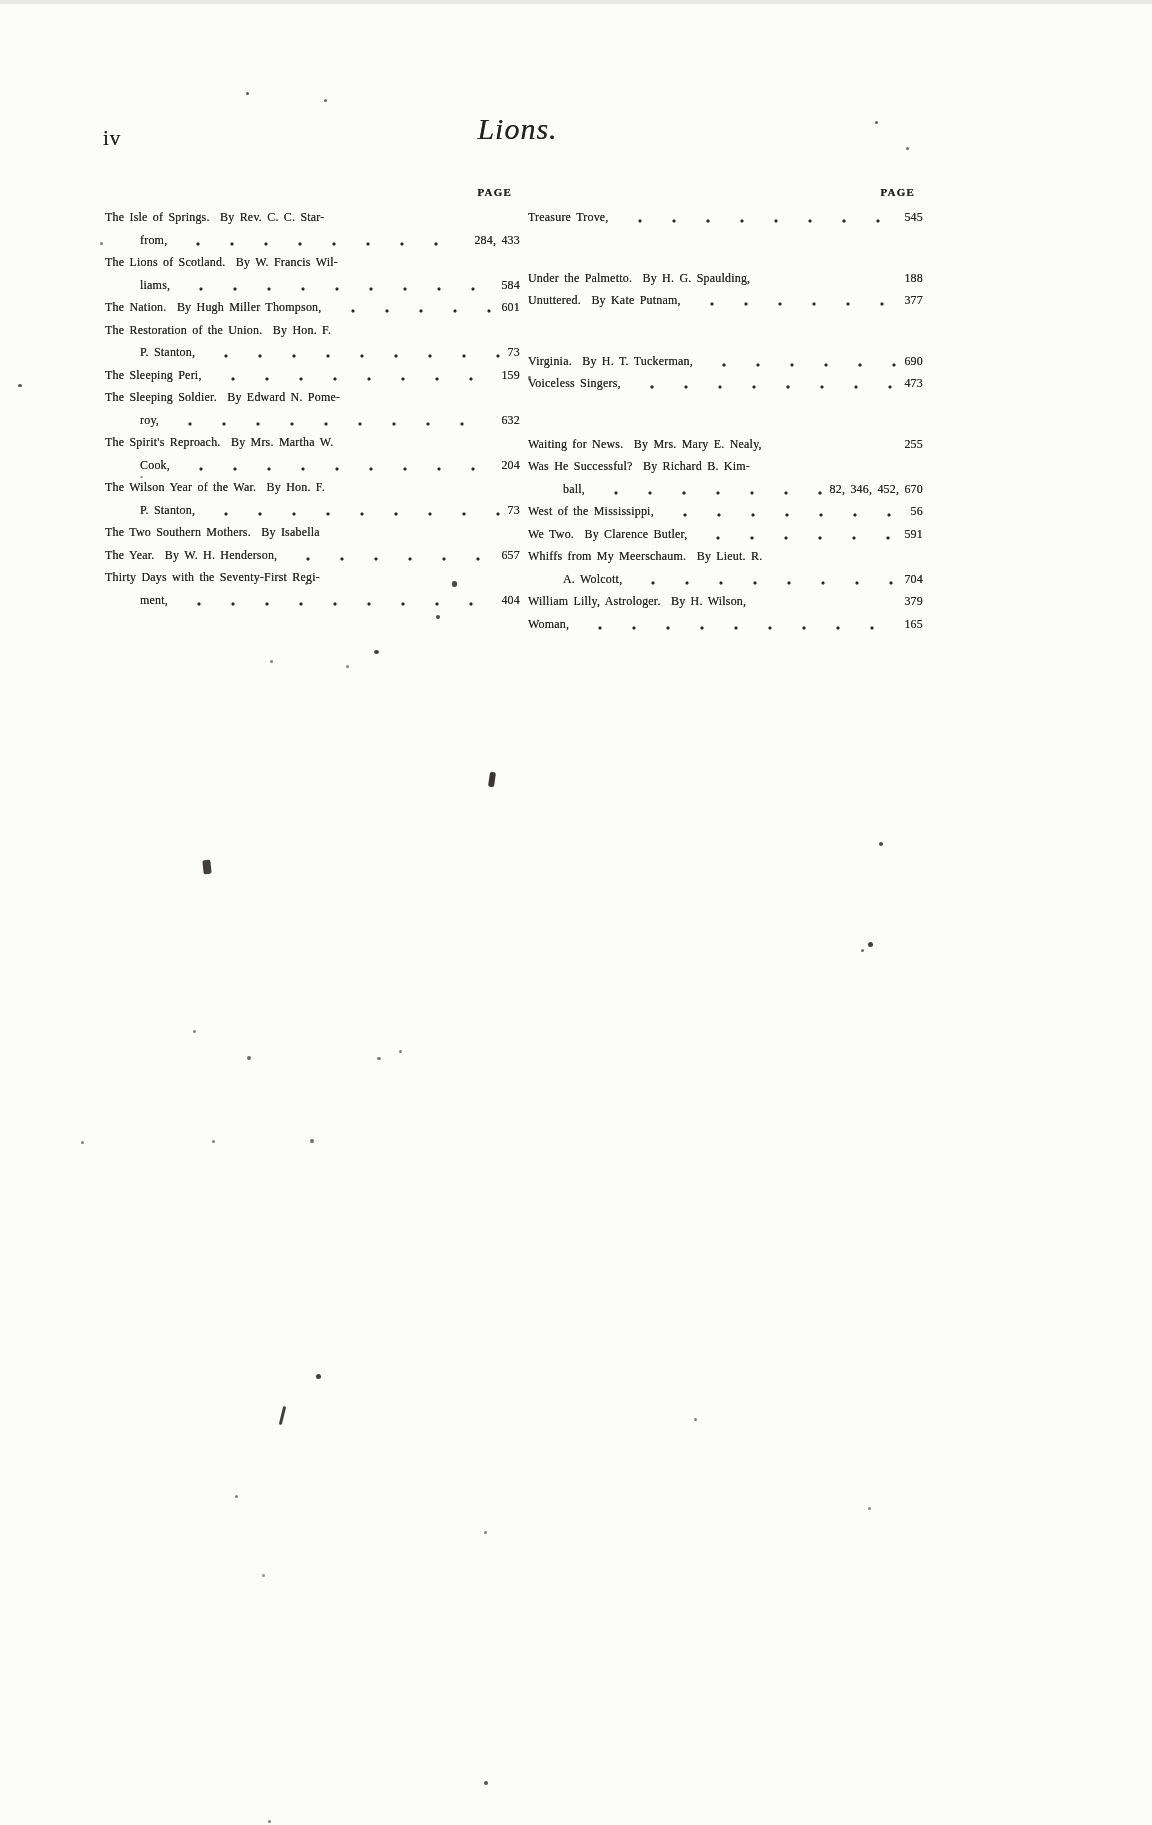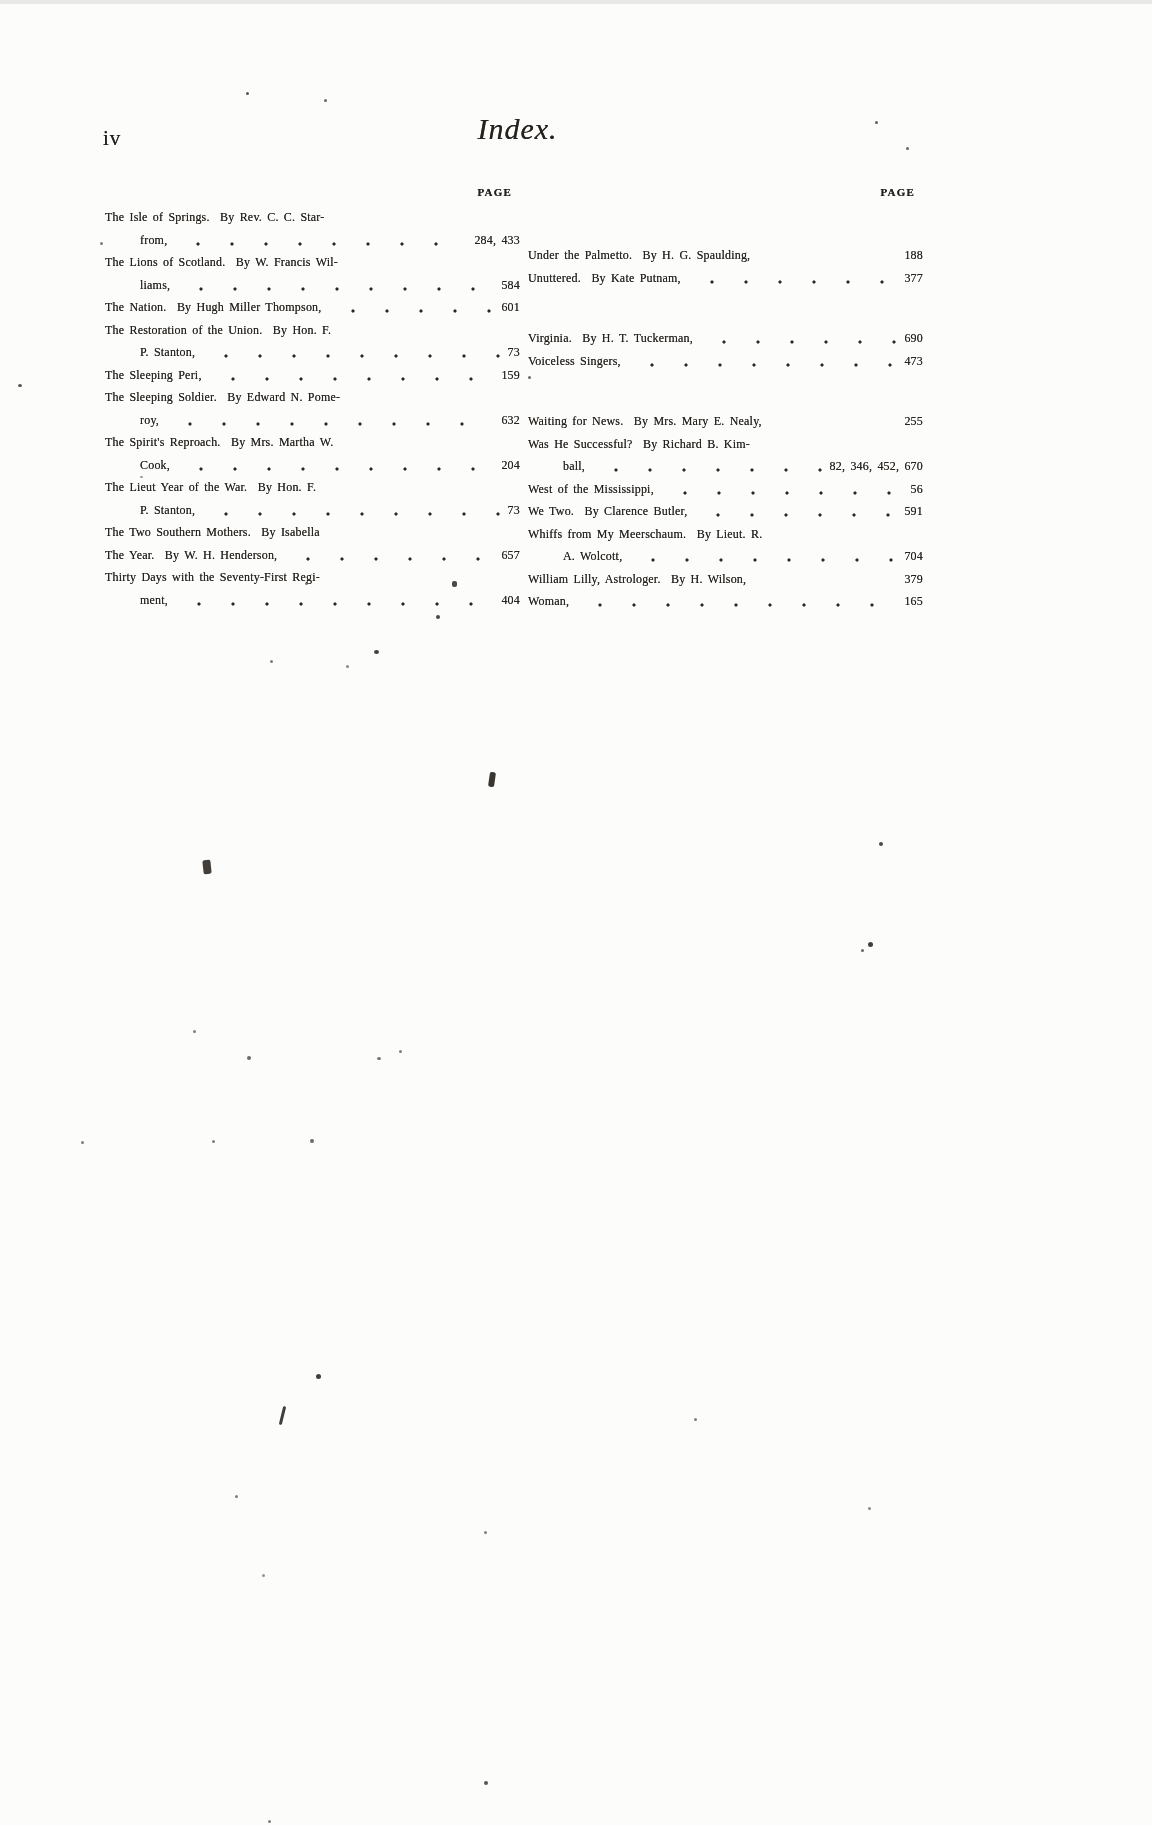--- a/index.html
+++ b/index.html
@@ -57,21 +57,21 @@
   .speck{
     position:absolute;background:#2e2a25;border-radius:50%;
   }
   .speck.mark{border-radius:2px;}
 </style>
 </head>
 <body>
 
 <div class="sheet">
   <div class="folio">iv</div>
-  <div class="title">Index.</div>
+  <div class="title">Lions.</div>
 
   <div class="columns">
     <div class="col col-left">
       <div class="colhead">PAGE</div>
       <div class="lines" id="col-left">
           <div class="line">
             <span class="txt">The Isle of Springs.  By Rev. C. C. Star-</span>
           </div>
           <div class="line indent">
             <span class="txt">from,</span>
@@ -114,21 +114,21 @@
           </div>
           <div class="line">
             <span class="txt">The Spirit's Reproach.  By Mrs. Martha W.</span>
           </div>
           <div class="line indent">
             <span class="txt">Cook,</span>
             <span class="lead"></span>
             <span class="pg">204</span>
           </div>
           <div class="line">
-            <span class="txt">The Lieut Year of the War.  By Hon. F.</span>
+            <span class="txt">The Wilson Year of the War.  By Hon. F.</span>
           </div>
           <div class="line indent">
             <span class="txt">P. Stanton,</span>
             <span class="lead"></span>
             <span class="pg">73</span>
           </div>
           <div class="line">
             <span class="txt">The Two Southern Mothers.  By Isabella</span>
           </div>
           <div class="line">
@@ -142,20 +142,25 @@
           <div class="line indent">
             <span class="txt">ment,</span>
             <span class="lead"></span>
             <span class="pg">404</span>
           </div>
         </div>
     </div>
     <div class="col col-right">
       <div class="colhead">PAGE</div>
       <div class="lines" id="col-right">
+          <div class="line">
+            <span class="txt">Treasure Trove,</span>
+            <span class="lead"></span>
+            <span class="pg">545</span>
+          </div>
           <div class="line group-gap">
             <span class="txt">Under the Palmetto.  By H. G. Spaulding,</span>
             <span class="sp"></span>
             <span class="pg">188</span>
           </div>
           <div class="line">
             <span class="txt">Unuttered.  By Kate Putnam,</span>
             <span class="lead"></span>
             <span class="pg">377</span>
           </div>

